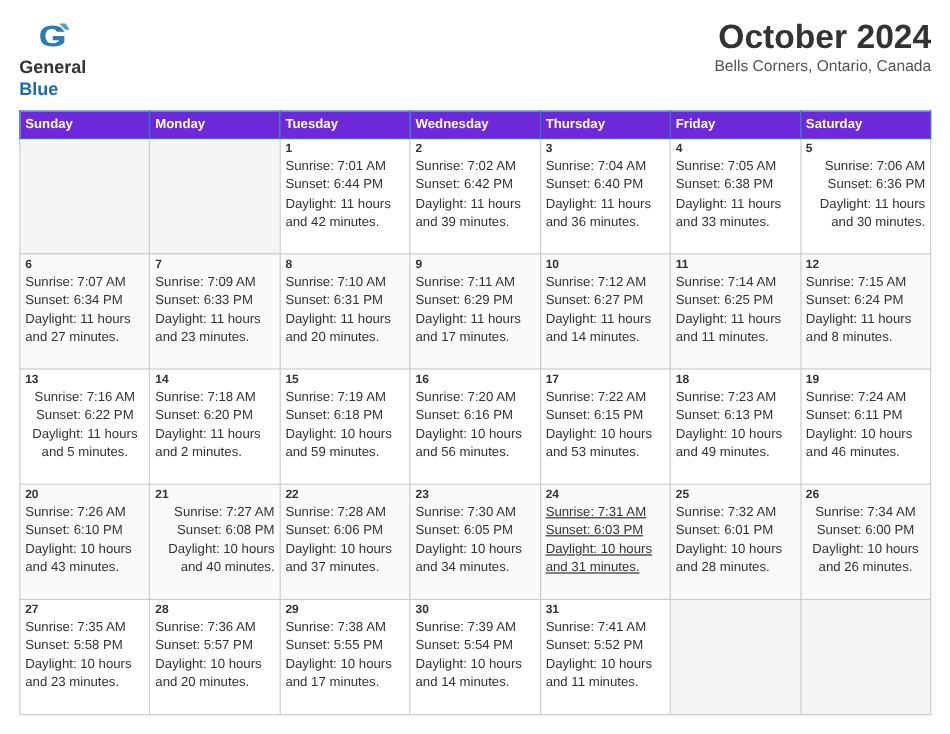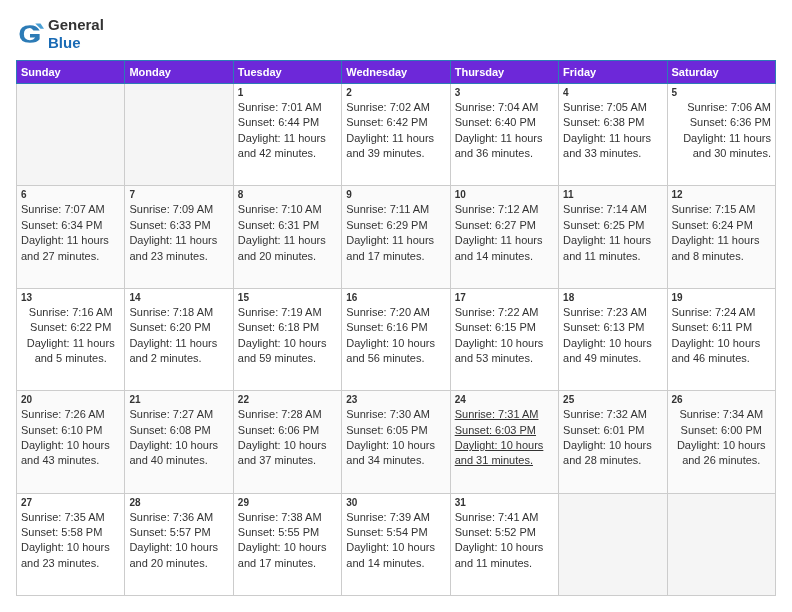--- a/index.html
+++ b/index.html
@@ -20,20 +20,21 @@
     .header {
       display: flex;
       justify-content: space-between;
       align-items: flex-start;
       margin-bottom: 8px;
     }
     .logo {
       display: flex;
       align-items: center;
       gap: 4px;
+      flex-direction: column;
     }
     .logo-text {
       font-size: 15px;
       font-weight: bold;
       color: #333;
       line-height: 1.2;
     }
     .logo-text .blue { color: #1a6bb5; }
     .logo-icon {
       width: 28px;
@@ -102,20 +103,24 @@
   <div class="header">
     <div class="logo">
       <svg class="logo-icon" viewBox="0 0 32 32" xmlns="http://www.w3.org/2000/svg">
         <path d="M4 16 Q4 6 16 6 Q24 6 27 12 L20 12 Q18 9 16 9 Q9 9 9 16 Q9 23 16 23 Q20 23 22 20 L16 20 L16 16 L27 16 L27 22 Q24 26 16 26 Q4 26 4 16Z" fill="#2c7bb6"></path>
         <path d="M22 4 L28 4 L32 10 L28 10Z" fill="#4a9fd4"></path>
       </svg>
       <div class="logo-text">
         <div>General</div>
         <div class="blue">Blue</div>
       </div>
+    </div>
+    <div class="title-block">
+      <div class="month-title">October 2024</div>
+      <div class="subtitle">Bells Corners, Ontario, Canada</div>
     </div>
   </div>
 
   <table class="calendar">
     <thead>
       <tr>
         <th>Sunday</th>
         <th>Monday</th>
         <th>Tuesday</th>
         <th>Wednesday</th>
@@ -249,21 +254,21 @@
         </tr>
         <tr>
           <td>
             <span class="day-num">20</span>
             <div class="day-info" style="white-space: pre-line;">Sunrise: 7:26 AM
 Sunset: 6:10 PM
 Daylight: 10 hours and 43 minutes.</div>
           </td>
           <td>
             <span class="day-num">21</span>
-            <div class="day-info" style="white-space: pre-line;">Sunrise: 7:27 AM
+            <div class="day-info" style="white-space: pre-line; text-align: right;">Sunrise: 7:27 AM
 Sunset: 6:08 PM
 Daylight: 10 hours and 40 minutes.</div>
           </td>
           <td>
             <span class="day-num">22</span>
             <div class="day-info" style="white-space: pre-line;">Sunrise: 7:28 AM
 Sunset: 6:06 PM
 Daylight: 10 hours and 37 minutes.</div>
           </td>
           <td>

